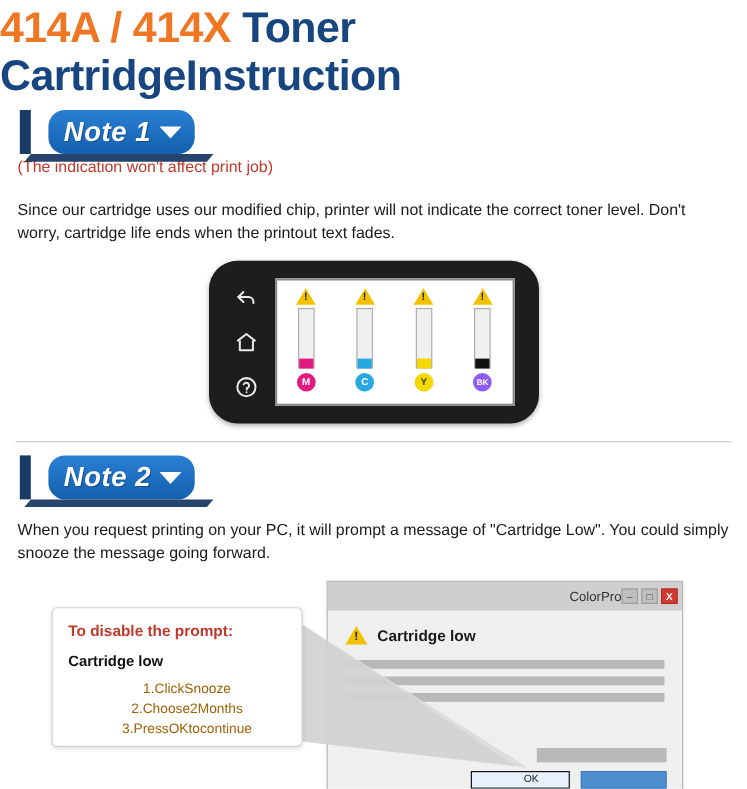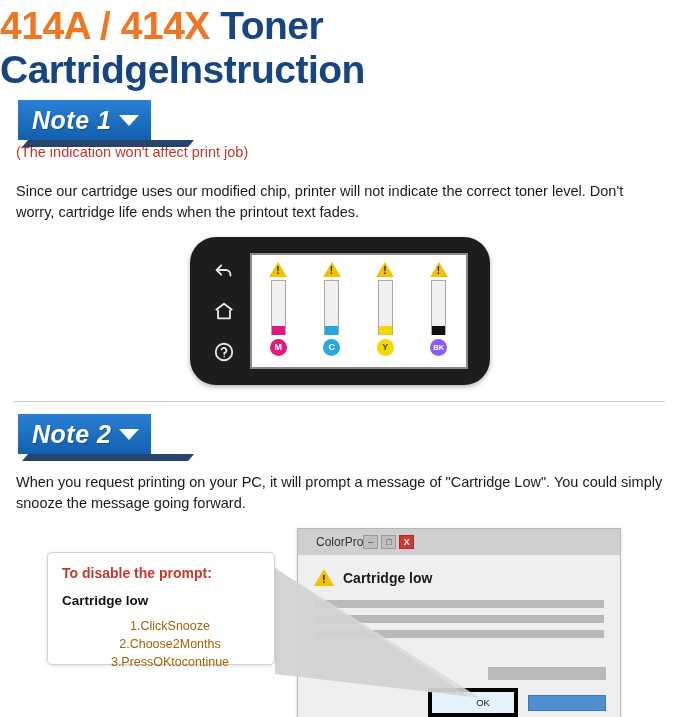--- a/index.html
+++ b/index.html
@@ -49,28 +49,29 @@
   .note-tab {
     position: absolute;
     left: 0;
     top: 0;
     width: 10px;
     height: 40px;
     background: #1a3a66;
   }
   .note-body {
     position: relative;
-    margin-left: 0;
+    margin-left: 26px;
     height: 40px;
     background: #1f6fc4;
     background: linear-gradient(180deg, #2a7fd4 0%, #1360ae 100%);
     padding: 0 40px 0 14px;
     display: flex;
     align-items: center;
     box-sizing: border-box;
+    border-radius: 15px;
   }
   .note-text {
     color: #ffffff;
     font-size: 25px;
     font-weight: bold;
     font-style: italic;
     letter-spacing: 0.5px;
     text-shadow: 1px 1px 0 rgba(0,0,0,0.25);
   }
   .note-caret {
@@ -227,21 +228,21 @@
     background: #efefef;
     border: 1px solid #b8b8b8;
     box-sizing: border-box;
     box-shadow: 0 1px 3px rgba(0,0,0,0.15);
   }
   .dialog-titlebar {
     height: 26px;
     background: #cfcfcf;
     display: flex;
     align-items: center;
-    justify-content: flex-start;
+    justify-content: flex-end;
     padding: 0 4px 0 18px;
     box-sizing: border-box;
   }
   .dialog-title {
     font-size: 12px;
     color: #333;
   }
   .win-btns {
     display: flex;
     gap: 3px;
@@ -318,23 +319,23 @@
     margin-bottom: 8px;
   }
   .btn-row {
     display: flex;
     gap: 10px;
     justify-content: flex-end;
     align-items: center;
   }
   .ok-btn {
     width: 90px;
-    height: 29px;
+    height: 16px;
     background: #e6f1fb;
-    border: 4px solid #000000;
+    border: 1px solid #000000;
     box-sizing: border-box;
     font-size: 9.5px;
     color: #1a1a1a;
     display: flex;
     align-items: center;
     justify-content: center;
     line-height: 1;
     padding-left: 20px;
   }
   .blue-btn {
@@ -344,21 +345,21 @@
     border: 1px solid #3a78c2;
     box-sizing: border-box;
   }
 
   
   .callout {
     position: absolute;
     left: 47px;
     top: 24px;
     width: 228px;
-    height: 113px;
+    height: 127px;
     background: #ffffff;
     border: 1px solid #d2d2d2;
     border-radius: 5px;
     box-shadow: 0 1px 4px rgba(0,0,0,0.12);
     padding: 12px 14px;
     box-sizing: border-box;
     z-index: 3;
   }
   .callout-title {
     color: #c0392b;

